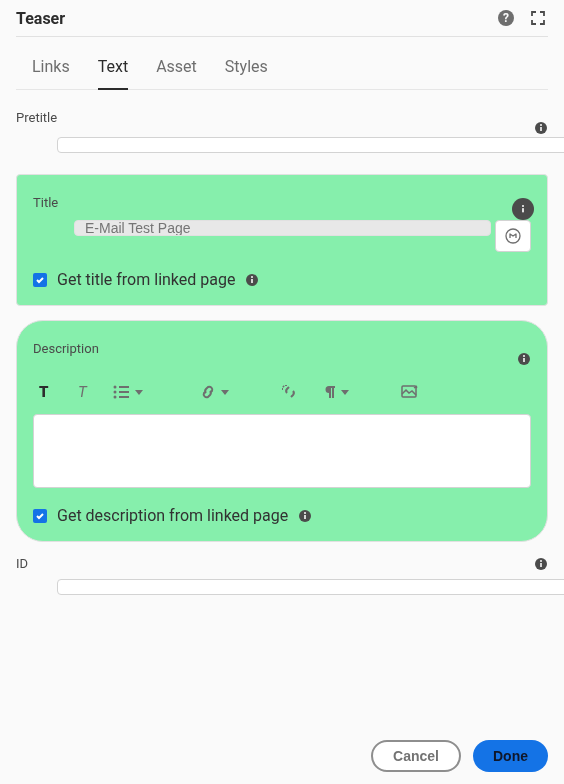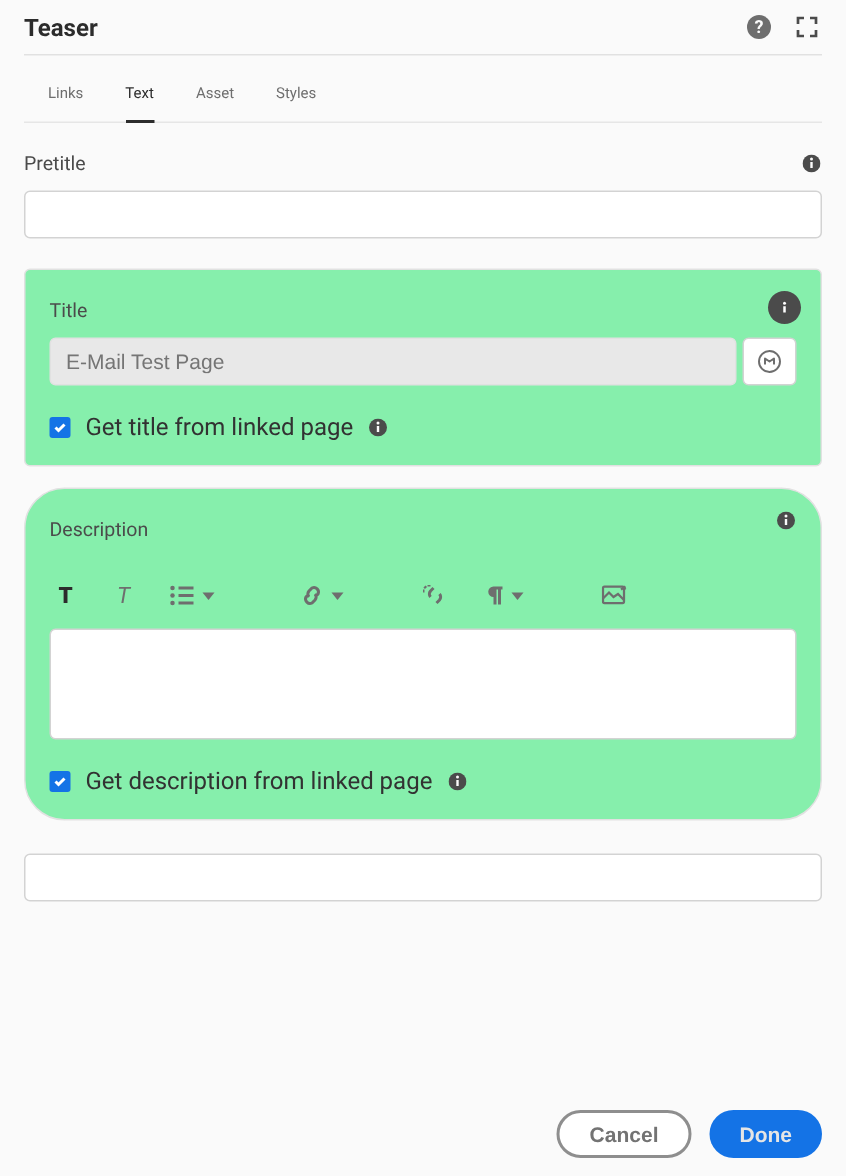--- a/index.html
+++ b/index.html
@@ -3,47 +3,47 @@
   <meta charset="utf-8">
   <style>
     * { margin: 0; padding: 0; box-sizing: border-box; }
     body { width: 564px; height: 784px; font-family: -apple-system, BlinkMacSystemFont, "Segoe UI", Roboto, sans-serif; background: #fafafa; color: #323232; position: relative; }
     .dialog-header { display: flex; align-items: center; justify-content: space-between; padding: 8px 16px; }
     .dialog-title { font-size: 16px; font-weight: 700; color: #2c2c2c; }
     .header-actions { display: flex; gap: 12px; align-items: center; }
     .icon-btn { width: 20px; height: 20px; display: flex; align-items: center; justify-content: center; color: #6e6e6e; cursor: pointer; }
     .divider { border: none; border-top: 1px solid #e1e1e1; margin: 0 16px; }
     .tabs { display: flex; gap: 28px; padding: 0 16px; margin-top: 20px; border-bottom: 1px solid #e6e6e6; margin-left: 16px; margin-right: 16px; }
-    .tab { padding: 0 0 12px 0; font-size: 10px; color: #6e6e6e; cursor: pointer; border-bottom: 2px solid transparent; margin-bottom: -1px; }
+    .tab { padding: 0 0 12px 0; font-size: 16px; color: #6e6e6e; cursor: pointer; border-bottom: 2px solid transparent; margin-bottom: -1px; }
     .tab.active { color: #2c2c2c; font-weight: 400; border-bottom: 2px solid #2c2c2c; text-align: right; }
     .content { padding: 16px; }
     .field-label { font-size: 13px; color: #4b4b4b; margin-bottom: 10px; display: block; }
-    .label-row { display: flex; justify-content: space-between; align-items: flex-start; margin-top: 4px; }
+    .label-row { display: flex; justify-content: space-between; align-items: flex-end; margin-top: 4px; }
     .info-icon { width: 14px; height: 14px; display: flex; align-items: center; justify-content: center; color: #4b4b4b; }
     .info-icon-large { width: 22px; height: 22px; border-radius: 50%; background: #4b4b4b; color: #fff; display: flex; align-items: center; justify-content: center; font-size: 10px; }
-    .text-input { width: 100%; height: 32px; border: 1px solid #d3d3d3; border-radius: 4px; background: #fff; padding: 0 10px; font-size: 14px; color: #323232; }
+    .text-input { width: 100%; height: 16px; border: 1px solid #d3d3d3; border-radius: 4px; background: #fff; padding: 0 10px; font-size: 14px; color: #323232; margin-left: 41px; }
     .text-input:disabled { background: #e8e8e8; color: #8e8e8e; border-color: #e1e1e1; }
     .section { margin-bottom: 20px; }
     .panel { background: #86efac; border: 1px solid #e1e1e1; border-radius: 4px; padding: 16px; margin-top: 10px; }
     .input-with-btn { display: flex; gap: 4px; }
     .input-with-btn .text-input { flex: 1; }
     .square-btn { width: 36px; height: 32px; border: 1px solid #d3d3d3; border-radius: 4px; background: #fff; display: flex; align-items: center; justify-content: center; cursor: pointer; }
     .checkbox-row { display: flex; align-items: center; gap: 10px; margin-top: 18px; }
     .checkbox { width: 14px; height: 14px; border-radius: 2px; background: #1473e6; display: flex; align-items: center; justify-content: center; cursor: pointer; }
     .checkbox svg { width: 10px; height: 10px; }
     .checkbox-label { font-size: 16px; color: #323232; }
     .toolbar { display: flex; gap: 22px; align-items: center; padding: 8px 4px; margin-top: 6px; }
     .toolbar-btn { display: flex; align-items: center; gap: 4px; color: #6e6e6e; cursor: pointer; height: 24px; }
     .toolbar-btn.emphasized { color: #2c2c2c; }
     .chevron-down { width: 0; height: 0; border-left: 4px solid transparent; border-right: 4px solid transparent; border-top: 5px solid #6e6e6e; }
     .rte-area { width: 100%; height: 74px; border: 1px solid #d3d3d3; border-radius: 4px; background: #fff; margin-top: 2px; }
     .footer { position: absolute; bottom: 12px; right: 16px; display: flex; gap: 12px; }
     .btn { height: 32px; padding: 0 20px; border-radius: 16px; font-size: 14px; font-weight: 600; cursor: pointer; display: flex; align-items: center; justify-content: center; }
     .btn-cancel { background: #fff; border: 2px solid #8e8e8e; color: #737373; }
-    .btn-primary { background: #1473e6; border: none; color: #e5e5e5; }
+    .btn-primary { background: #1473e6; border: none; color: #0f172a; }
     .panel .label-row .info-icon-large { margin-right: -3px; margin-top: -6px; }
     .field-label-simple { font-size: 13px; color: #4b4b4b; margin-top: 12px; display: block; }
   </style>
 </head>
 <body>
 
 <div class="dialog-header">
   <div class="dialog-title">Teaser</div>
   <div class="header-actions">
     <div class="icon-btn">
@@ -199,20 +199,30 @@
         <svg width="12" height="12" viewBox="0 0 12 12">
             <circle cx="6" cy="6" r="6" fill="#4b4b4b"></circle>
             <rect x="5.2" y="5" width="1.6" height="4" fill="#fafafa"></rect>
             <circle cx="6" cy="3" r="1" fill="#fafafa"></circle>
           </svg>
       </div>
     </div>
   </div>
 
   <div class="section" style="margin-top:14px;">
+    <div class="label-row">
+      <label class="field-label-simple" style="margin-top:0;">ID</label>
+      <div class="info-icon" style="margin-top:-6px;">
+        <svg width="12" height="12" viewBox="0 0 12 12">
+            <circle cx="6" cy="6" r="6" fill="#4b4b4b"></circle>
+            <rect x="5.2" y="5" width="1.6" height="4" fill="#fafafa"></rect>
+            <circle cx="6" cy="3" r="1" fill="#fafafa"></circle>
+          </svg>
+      </div>
+    </div>
     <input type="text" class="text-input" style="margin-top: 8px;" value="">
   </div>
 
 </div>
 
 <div class="footer">
   <button class="btn btn-cancel">Cancel</button>
   <button class="btn btn-primary">Done</button>
 </div>
 

